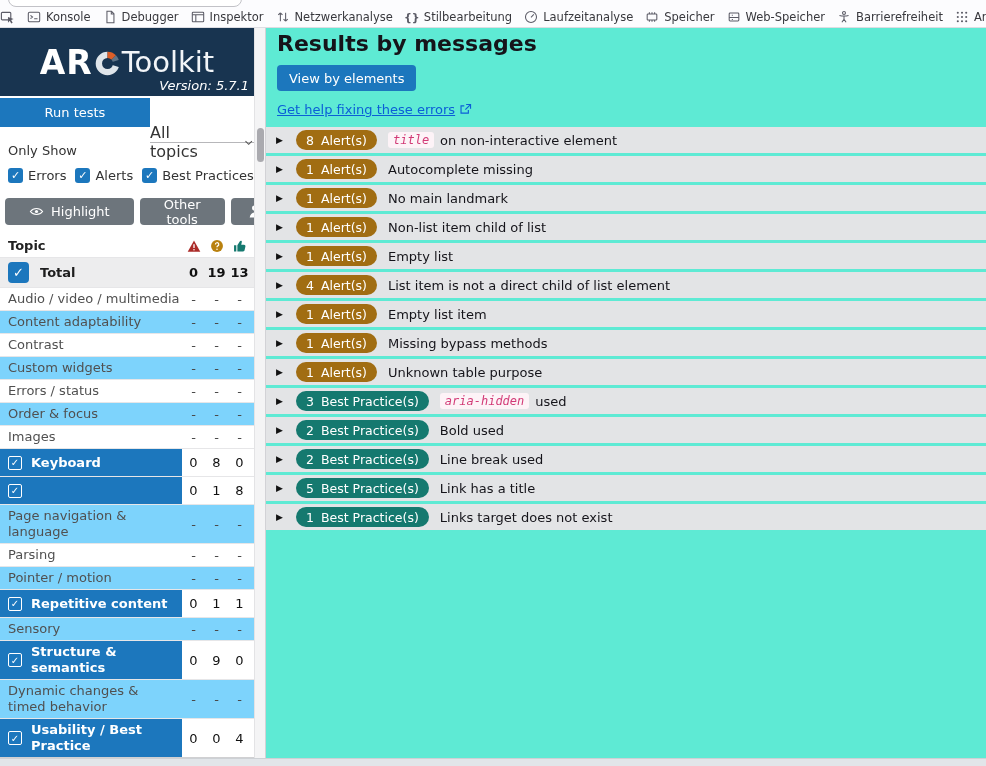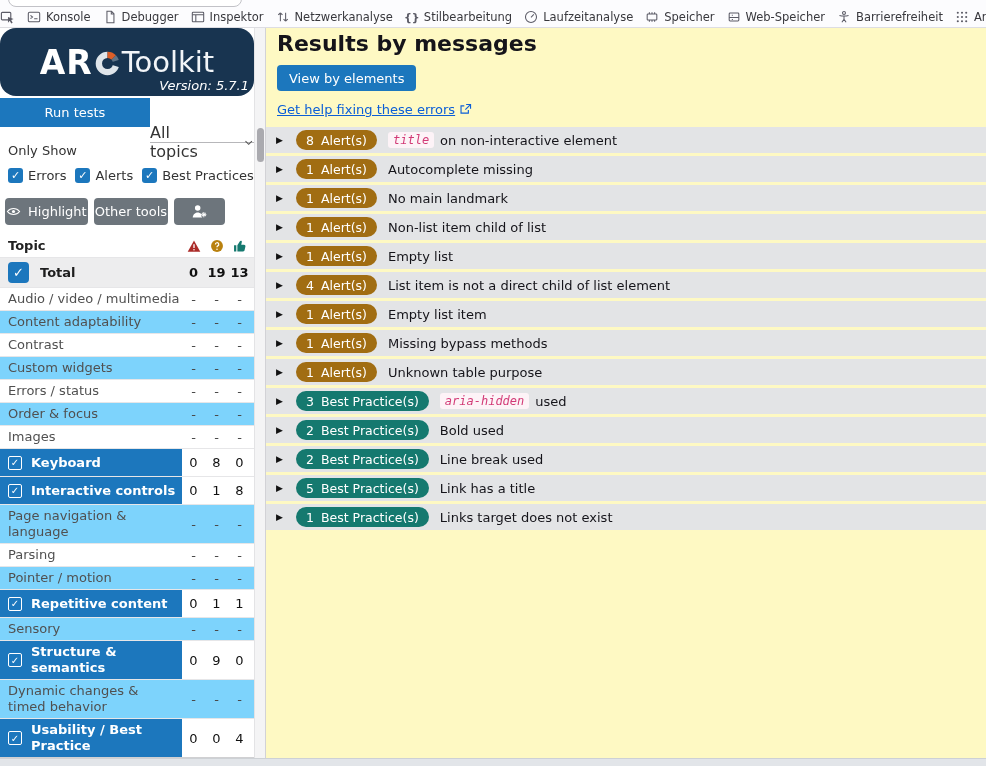--- a/index.html
+++ b/index.html
@@ -23,25 +23,25 @@
   .tab-sep { width: 1px; height: 15px; background: #d4d4d8; margin: 0 3px; }
   .dt-tab { display: inline-flex; align-items: center; gap: 5px; padding: 0 6px; height: 20px;
     font-size: 11.5px; color: #38383d; position: relative; cursor: pointer; flex: 0 0 auto; }
   .dt-tab .ico { width: 14px; height: 14px; }
 
   
   .main { display: flex; height: 730px; }
   .sidebar { width: 254px; display: flex; flex-direction: column; background: #fff; overflow: hidden; }
   .vscroll { width: 12px; background: #f4f4f5; border-left: 1px solid #e3e3e5; border-right: 1px solid #d2d2d6; position: relative; flex: 0 0 auto; }
   .vthumb { position: absolute; left: 2px; top: 100px; width: 7px; height: 34px; background: #aaaaaf; border-radius: 4px; cursor: pointer; }
-  .results { flex: 1; padding: 3px 0 0 11px; overflow: hidden; background: #fef9c3; }
+  .results { flex: 1; padding: 3px 0 0 11px; overflow: hidden; background: #5eead4; }
 
   
   .logo-box { height: 68px; background: #183450; position: relative; display: flex;
-    align-items: center; justify-content: center; flex: 0 0 auto; border-radius: 16px; }
+    align-items: center; justify-content: center; flex: 0 0 auto; }
   .logo-ar { color: #fff; font-size: 33px; font-weight: bold; letter-spacing: 1px; }
   .logo-c { width: 27px; height: 27px; margin: 2px 1px 0 1px; }
   .logo-tk { color: #f2f5f8; font-size: 29px; font-weight: normal; margin-left: 0; }
   .version { position: absolute; right: 5px; bottom: 3px; color: #fff; font-size: 13px; font-style: italic; }
 
   .controls { display: flex; height: 29px; margin-top: 2px; flex: 0 0 auto; }
   .run-btn { flex: 0 0 150px; background: #1c77bd; color: #fff; font-size: 13px; border: none;
     display: flex; align-items: center; justify-content: center; cursor: pointer;
     font-family: inherit; }
   .topics-dd { flex: 1; display: flex; align-items: center; justify-content: center; gap: 29px;
@@ -51,21 +51,21 @@
   .only-show { margin: 16px 0 7px 8px; font-size: 13px; color: #333; }
   .filters { display: flex; align-items: center; gap: 9px; padding-left: 8px; height: 20px; flex: 0 0 auto; }
   .filter { display: flex; align-items: center; gap: 5px; }
   .cb { width: 15px; height: 15px; background: #1c77bd; border-radius: 3px; color: #fff; font-size: 11px;
     display: flex; align-items: center; justify-content: center; line-height: 1; cursor: pointer; }
   .filter-label { font-size: 13px; color: #333; }
 
   .tools { display: flex; gap: 6px; margin: 13px 4px 9px 5px; flex: 0 0 auto; }
   .tool-btn { background: #6d757c; color: #fff; border: none; border-radius: 4px; height: 27px;
     display: flex; align-items: center; justify-content: center; gap: 7px; font-size: 13px;
-    padding: 0 1px; cursor: pointer; font-family: inherit; }
+    padding: 0 24px; cursor: pointer; font-family: inherit; }
   .tool-btn .ico { width: 15px; height: 15px; }
   .tool-btn.iconic { padding: 0 17px; }
   .tool-btn.iconic .ico { width: 17px; height: 17px; }
 
   .topic-head { display: flex; align-items: center; padding: 4px 3px 4px 8px; flex: 0 0 auto; justify-content: space-between; }
   .topic-title { font-weight: bold; font-size: 13px; color: #222; flex: 1; }
   .col-ico { width: 23px; display: flex; justify-content: center; }
   .col-ico .ico { width: 14px; height: 14px; }
 
   .topic-rows { flex: 0 0 auto; }
@@ -423,21 +423,20 @@
           </div>
           <div class="vals">
             <span class="val">0</span>
             <span class="val">8</span>
             <span class="val">0</span>
           </div>
         </div>
         <div class="trow selected">
           <div class="zone">
             <span class="cb-sm">✓</span>
-            <span class="zlabel">Interactive controls</span>
           </div>
           <div class="vals">
             <span class="val">0</span>
             <span class="val">1</span>
             <span class="val">8</span>
           </div>
         </div>
         <div class="trow gray">
           <div class="zone">
             <span class="zlabel">Page navigation &amp; language</span>

